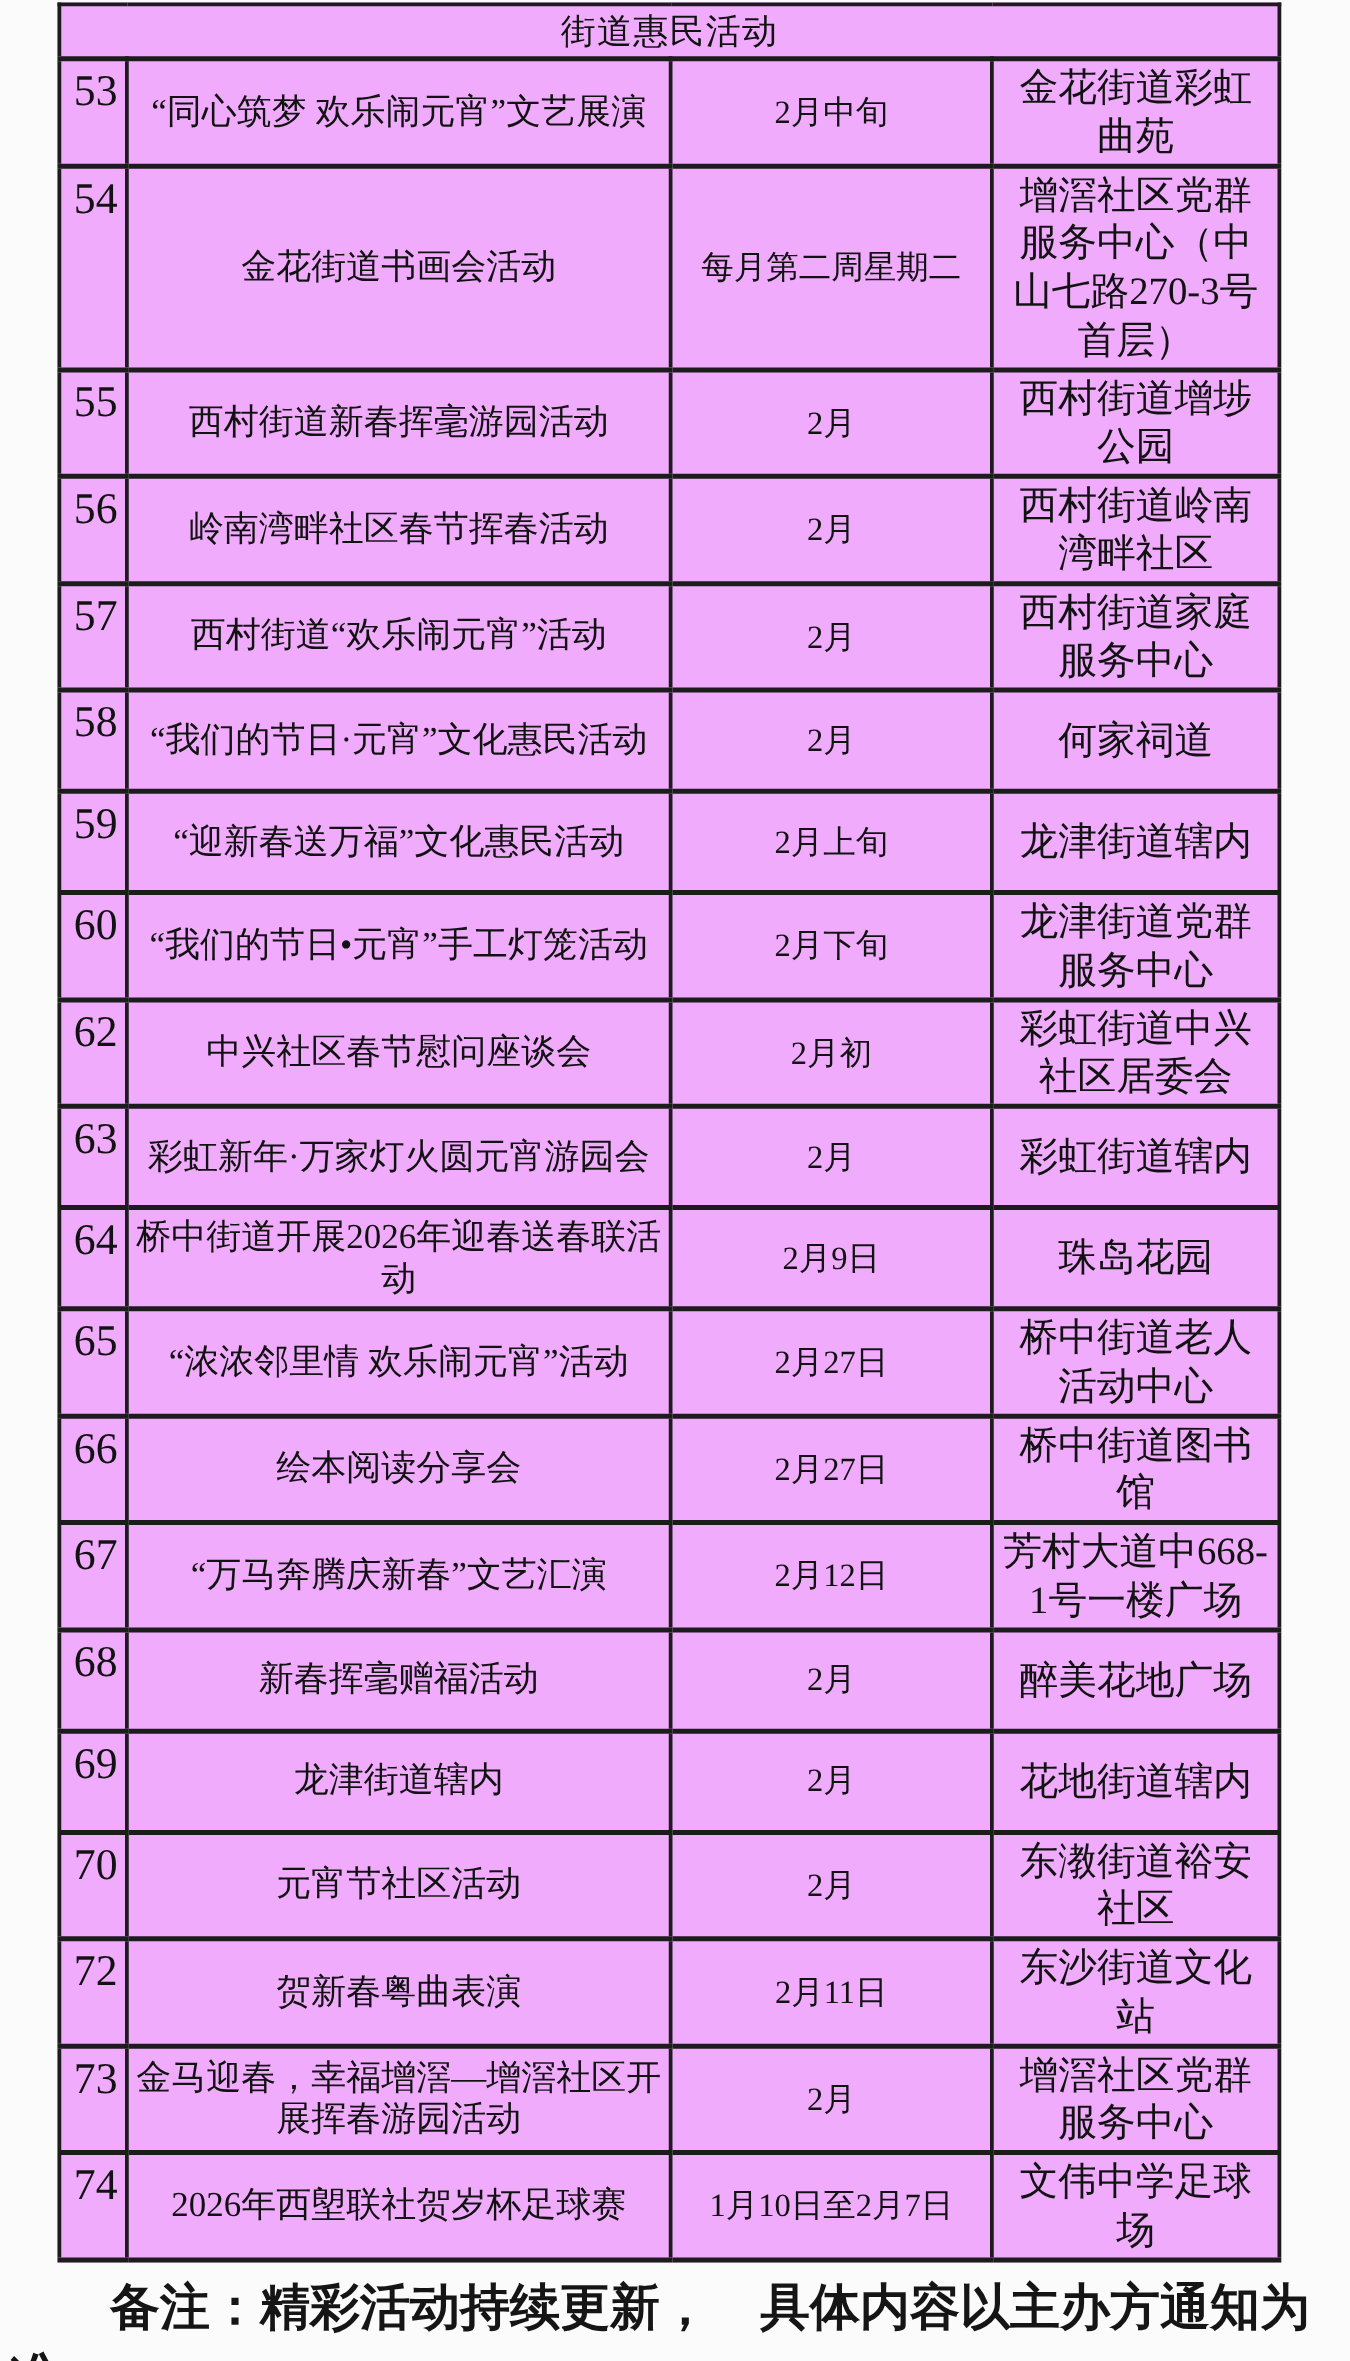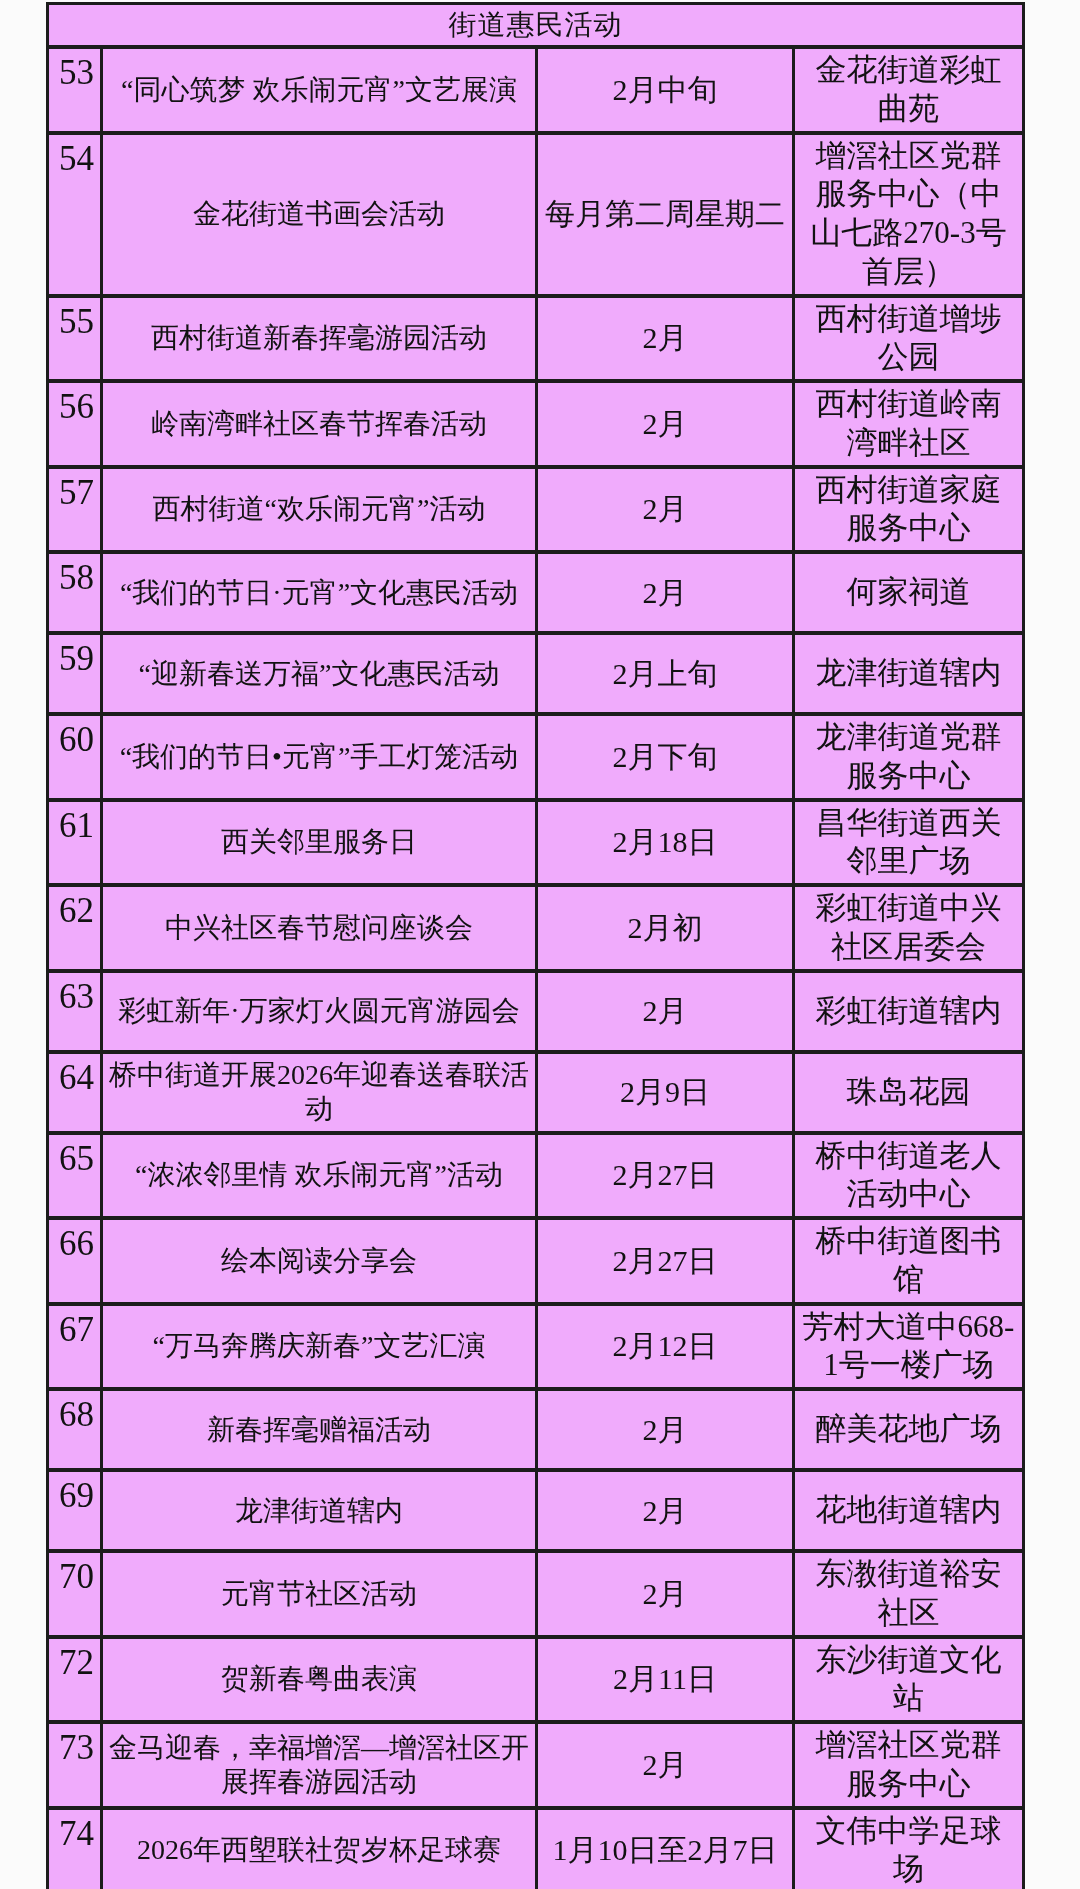--- a/index.html
+++ b/index.html
@@ -52,21 +52,21 @@
     overflow: hidden;
   }
   td.c-no {
     font-size: 35px;
     vertical-align: top;
     padding-top: 6px;
     line-height: 1.05;
     text-align: right;
   }
   td.c-activity { font-size: 28px; }
-  td.c-date     { font-size: 30px; }
+  td.c-date     { font-size: 26px; }
   td.c-location { font-size: 31px; line-height: 1.25; }
 
   .note {
     margin: 8px 10px 0 8px;
     font-family: "Liberation Sans", "DejaVu Sans", sans-serif;
     font-weight: 600;
     font-size: 40px;
     line-height: 1.4;
     text-indent: 2em;
     color: #151515;
@@ -132,26 +132,20 @@
           <td class="c-date">2月上旬</td>
           <td class="c-location">龙津街道辖内</td>
         </tr>
         <tr>
           <td class="c-no">60</td>
           <td class="c-activity">“我们的节日•元宵”手工灯笼活动</td>
           <td class="c-date">2月下旬</td>
           <td class="c-location">龙津街道党群服务中心</td>
         </tr>
         <tr>
-          <td class="c-no">61</td>
-          <td class="c-activity">西关邻里服务日</td>
-          <td class="c-date">2月18日</td>
-          <td class="c-location">昌华街道西关邻里广场</td>
-        </tr>
-        <tr>
           <td class="c-no">62</td>
           <td class="c-activity">中兴社区春节慰问座谈会</td>
           <td class="c-date">2月初</td>
           <td class="c-location">彩虹街道中兴社区居委会</td>
         </tr>
         <tr>
           <td class="c-no">63</td>
           <td class="c-activity">彩虹新年·万家灯火圆元宵游园会</td>
           <td class="c-date">2月</td>
           <td class="c-location">彩虹街道辖内</td>

